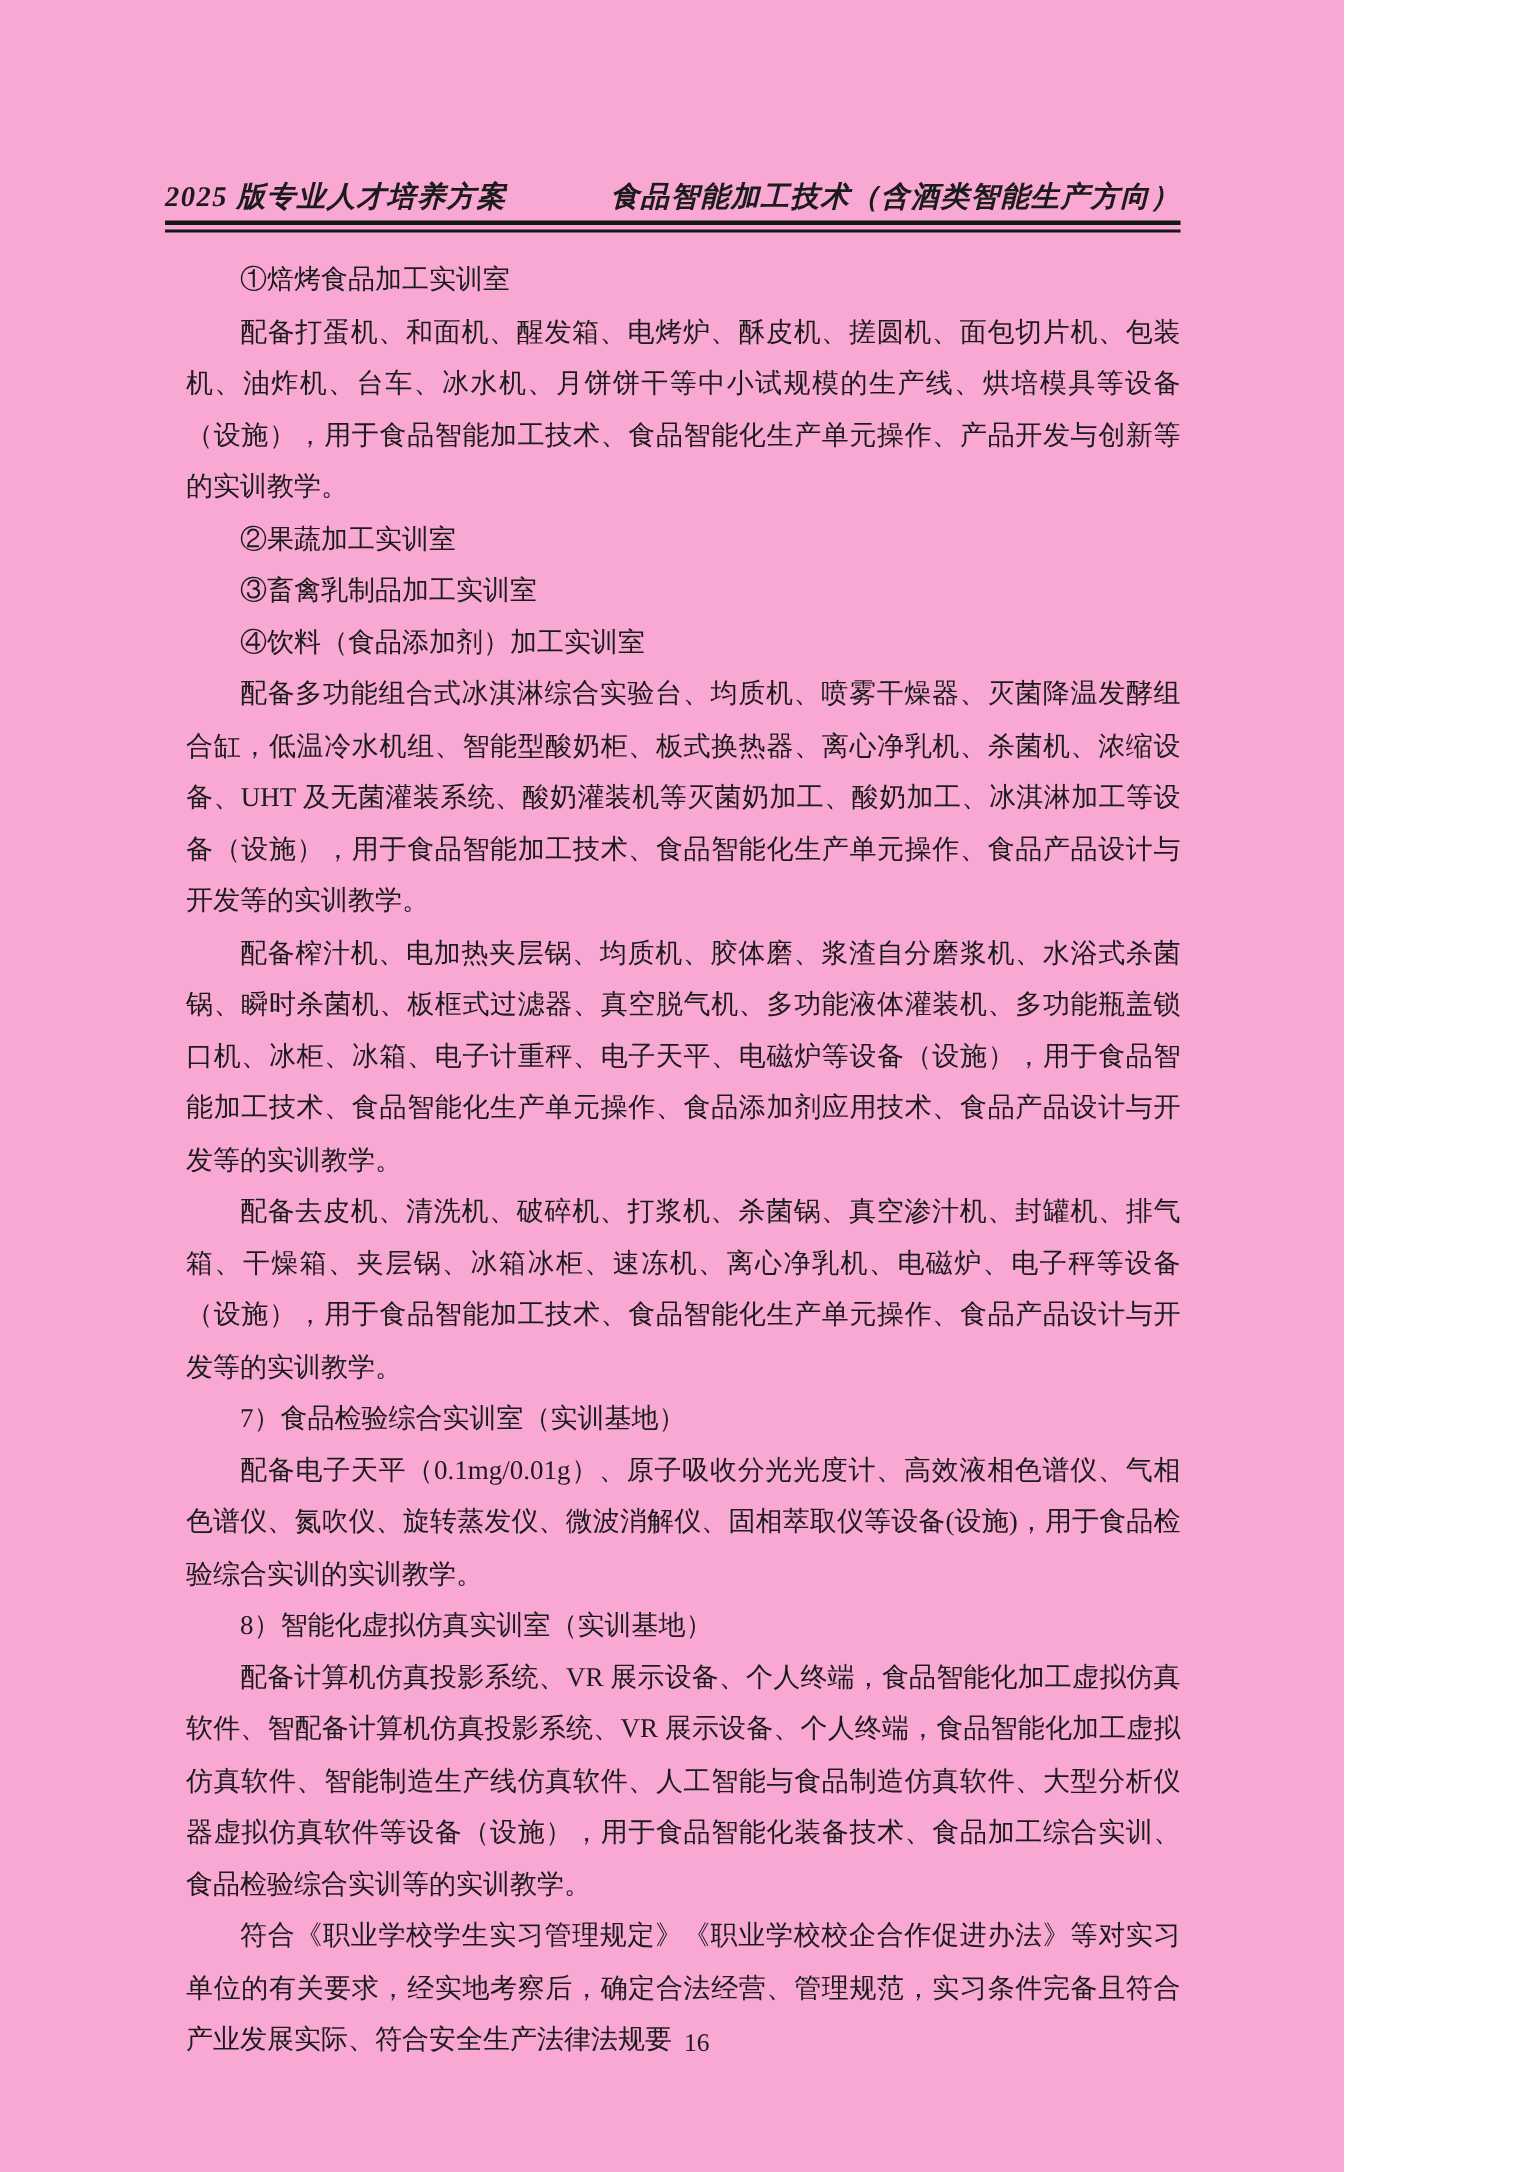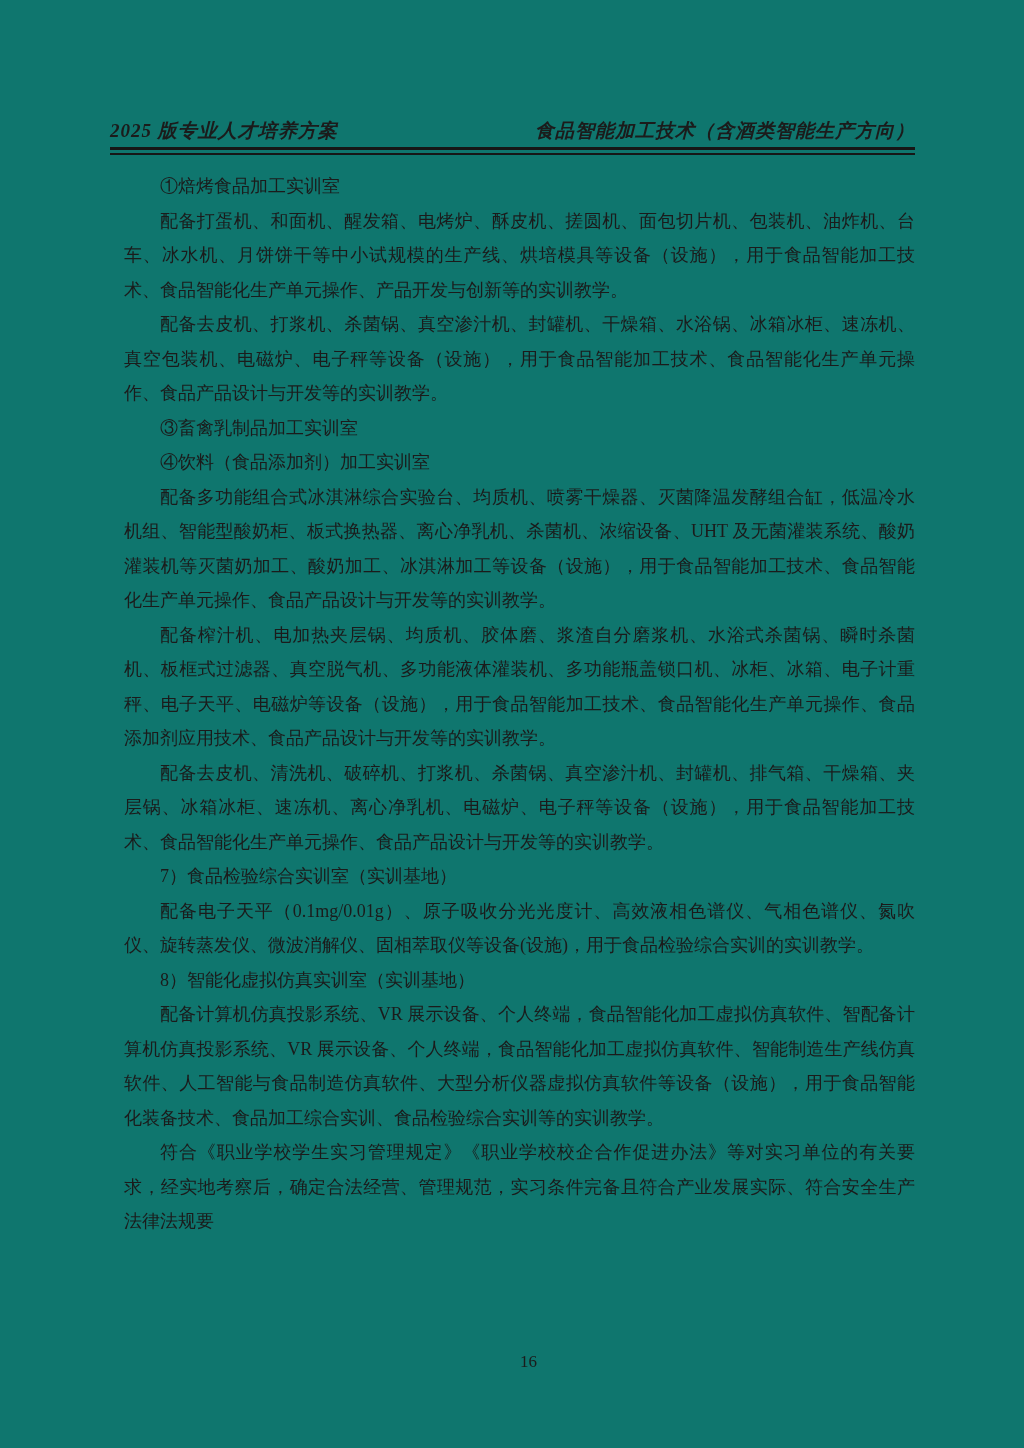--- a/index.html
+++ b/index.html
@@ -2,21 +2,21 @@
 <html><head>
 <meta charset="utf-8">
 <style>
   html,body{margin:0;padding:0;}
   body{
     width:1024px;height:1448px;
     background:#ffffff;
     font-family:"Liberation Serif","DejaVu Serif",serif;
     color:#1b1b1b;
   }
-  .page{position:relative;width:1024px;height:1448px;overflow:hidden;background:#0f766e;}
+  .page{position:relative;width:896px;height:1448px;overflow:hidden;background:#f9a8d4;}
   .header{
     position:absolute;left:110px;right:109px;top:118px;
     display:flex;justify-content:space-between;align-items:flex-end;
     font-size:19px;font-weight:bold;font-style:italic;
     letter-spacing:1px;white-space:nowrap;
   }
   .double-rule{
     position:absolute;left:110px;right:109px;top:147px;
     height:3px;
     border-top:3px solid #161616;
@@ -41,21 +41,21 @@
   <div class="header">
     <span>2025 版专业人才培养方案</span>
     <span>食品智能加工技术（含酒类智能生产方向）</span>
   </div>
 
   <div class="double-rule"></div>
 
   <div class="content">
       <p class="para">①焙烤食品加工实训室</p>
       <p class="para">配备打蛋机、和面机、醒发箱、电烤炉、酥皮机、搓圆机、面包切片机、包装机、油炸机、台车、冰水机、月饼饼干等中小试规模的生产线、烘培模具等设备（设施），用于食品智能加工技术、食品智能化生产单元操作、产品开发与创新等的实训教学。</p>
-      <p class="para">配备去皮机、打浆机、杀菌锅、真空渗汁机、封罐机、干燥箱、水浴锅、冰箱冰柜、速冻机、真空包装机、电磁炉、电子秤等设备（设施），用于食品智能加工技术、食品智能化生产单元操作、食品产品设计与开发等的实训教学。</p>
+      <p class="para">②果蔬加工实训室</p>
       <p class="para">③畜禽乳制品加工实训室</p>
       <p class="para">④饮料（食品添加剂）加工实训室</p>
       <p class="para">配备多功能组合式冰淇淋综合实验台、均质机、喷雾干燥器、灭菌降温发酵组合缸，低温冷水机组、智能型酸奶柜、板式换热器、离心净乳机、杀菌机、浓缩设备、UHT 及无菌灌装系统、酸奶灌装机等灭菌奶加工、酸奶加工、冰淇淋加工等设备（设施），用于食品智能加工技术、食品智能化生产单元操作、食品产品设计与开发等的实训教学。</p>
       <p class="para">配备榨汁机、电加热夹层锅、均质机、胶体磨、浆渣自分磨浆机、水浴式杀菌锅、瞬时杀菌机、板框式过滤器、真空脱气机、多功能液体灌装机、多功能瓶盖锁口机、冰柜、冰箱、电子计重秤、电子天平、电磁炉等设备（设施），用于食品智能加工技术、食品智能化生产单元操作、食品添加剂应用技术、食品产品设计与开发等的实训教学。</p>
       <p class="para">配备去皮机、清洗机、破碎机、打浆机、杀菌锅、真空渗汁机、封罐机、排气箱、干燥箱、夹层锅、冰箱冰柜、速冻机、离心净乳机、电磁炉、电子秤等设备（设施），用于食品智能加工技术、食品智能化生产单元操作、食品产品设计与开发等的实训教学。</p>
       <p class="para">7）食品检验综合实训室（实训基地）</p>
       <p class="para">配备电子天平（0.1mg/0.01g）、原子吸收分光光度计、高效液相色谱仪、气相色谱仪、氮吹仪、旋转蒸发仪、微波消解仪、固相萃取仪等设备(设施)，用于食品检验综合实训的实训教学。</p>
       <p class="para">8）智能化虚拟仿真实训室（实训基地）</p>
       <p class="para">配备计算机仿真投影系统、VR 展示设备、个人终端，食品智能化加工虚拟仿真软件、智配备计算机仿真投影系统、VR 展示设备、个人终端，食品智能化加工虚拟仿真软件、智能制造生产线仿真软件、人工智能与食品制造仿真软件、大型分析仪器虚拟仿真软件等设备（设施），用于食品智能化装备技术、食品加工综合实训、食品检验综合实训等的实训教学。</p>
       <p class="para">符合《职业学校学生实习管理规定》《职业学校校企合作促进办法》等对实习单位的有关要求，经实地考察后，确定合法经营、管理规范，实习条件完备且符合产业发展实际、符合安全生产法律法规要</p>

